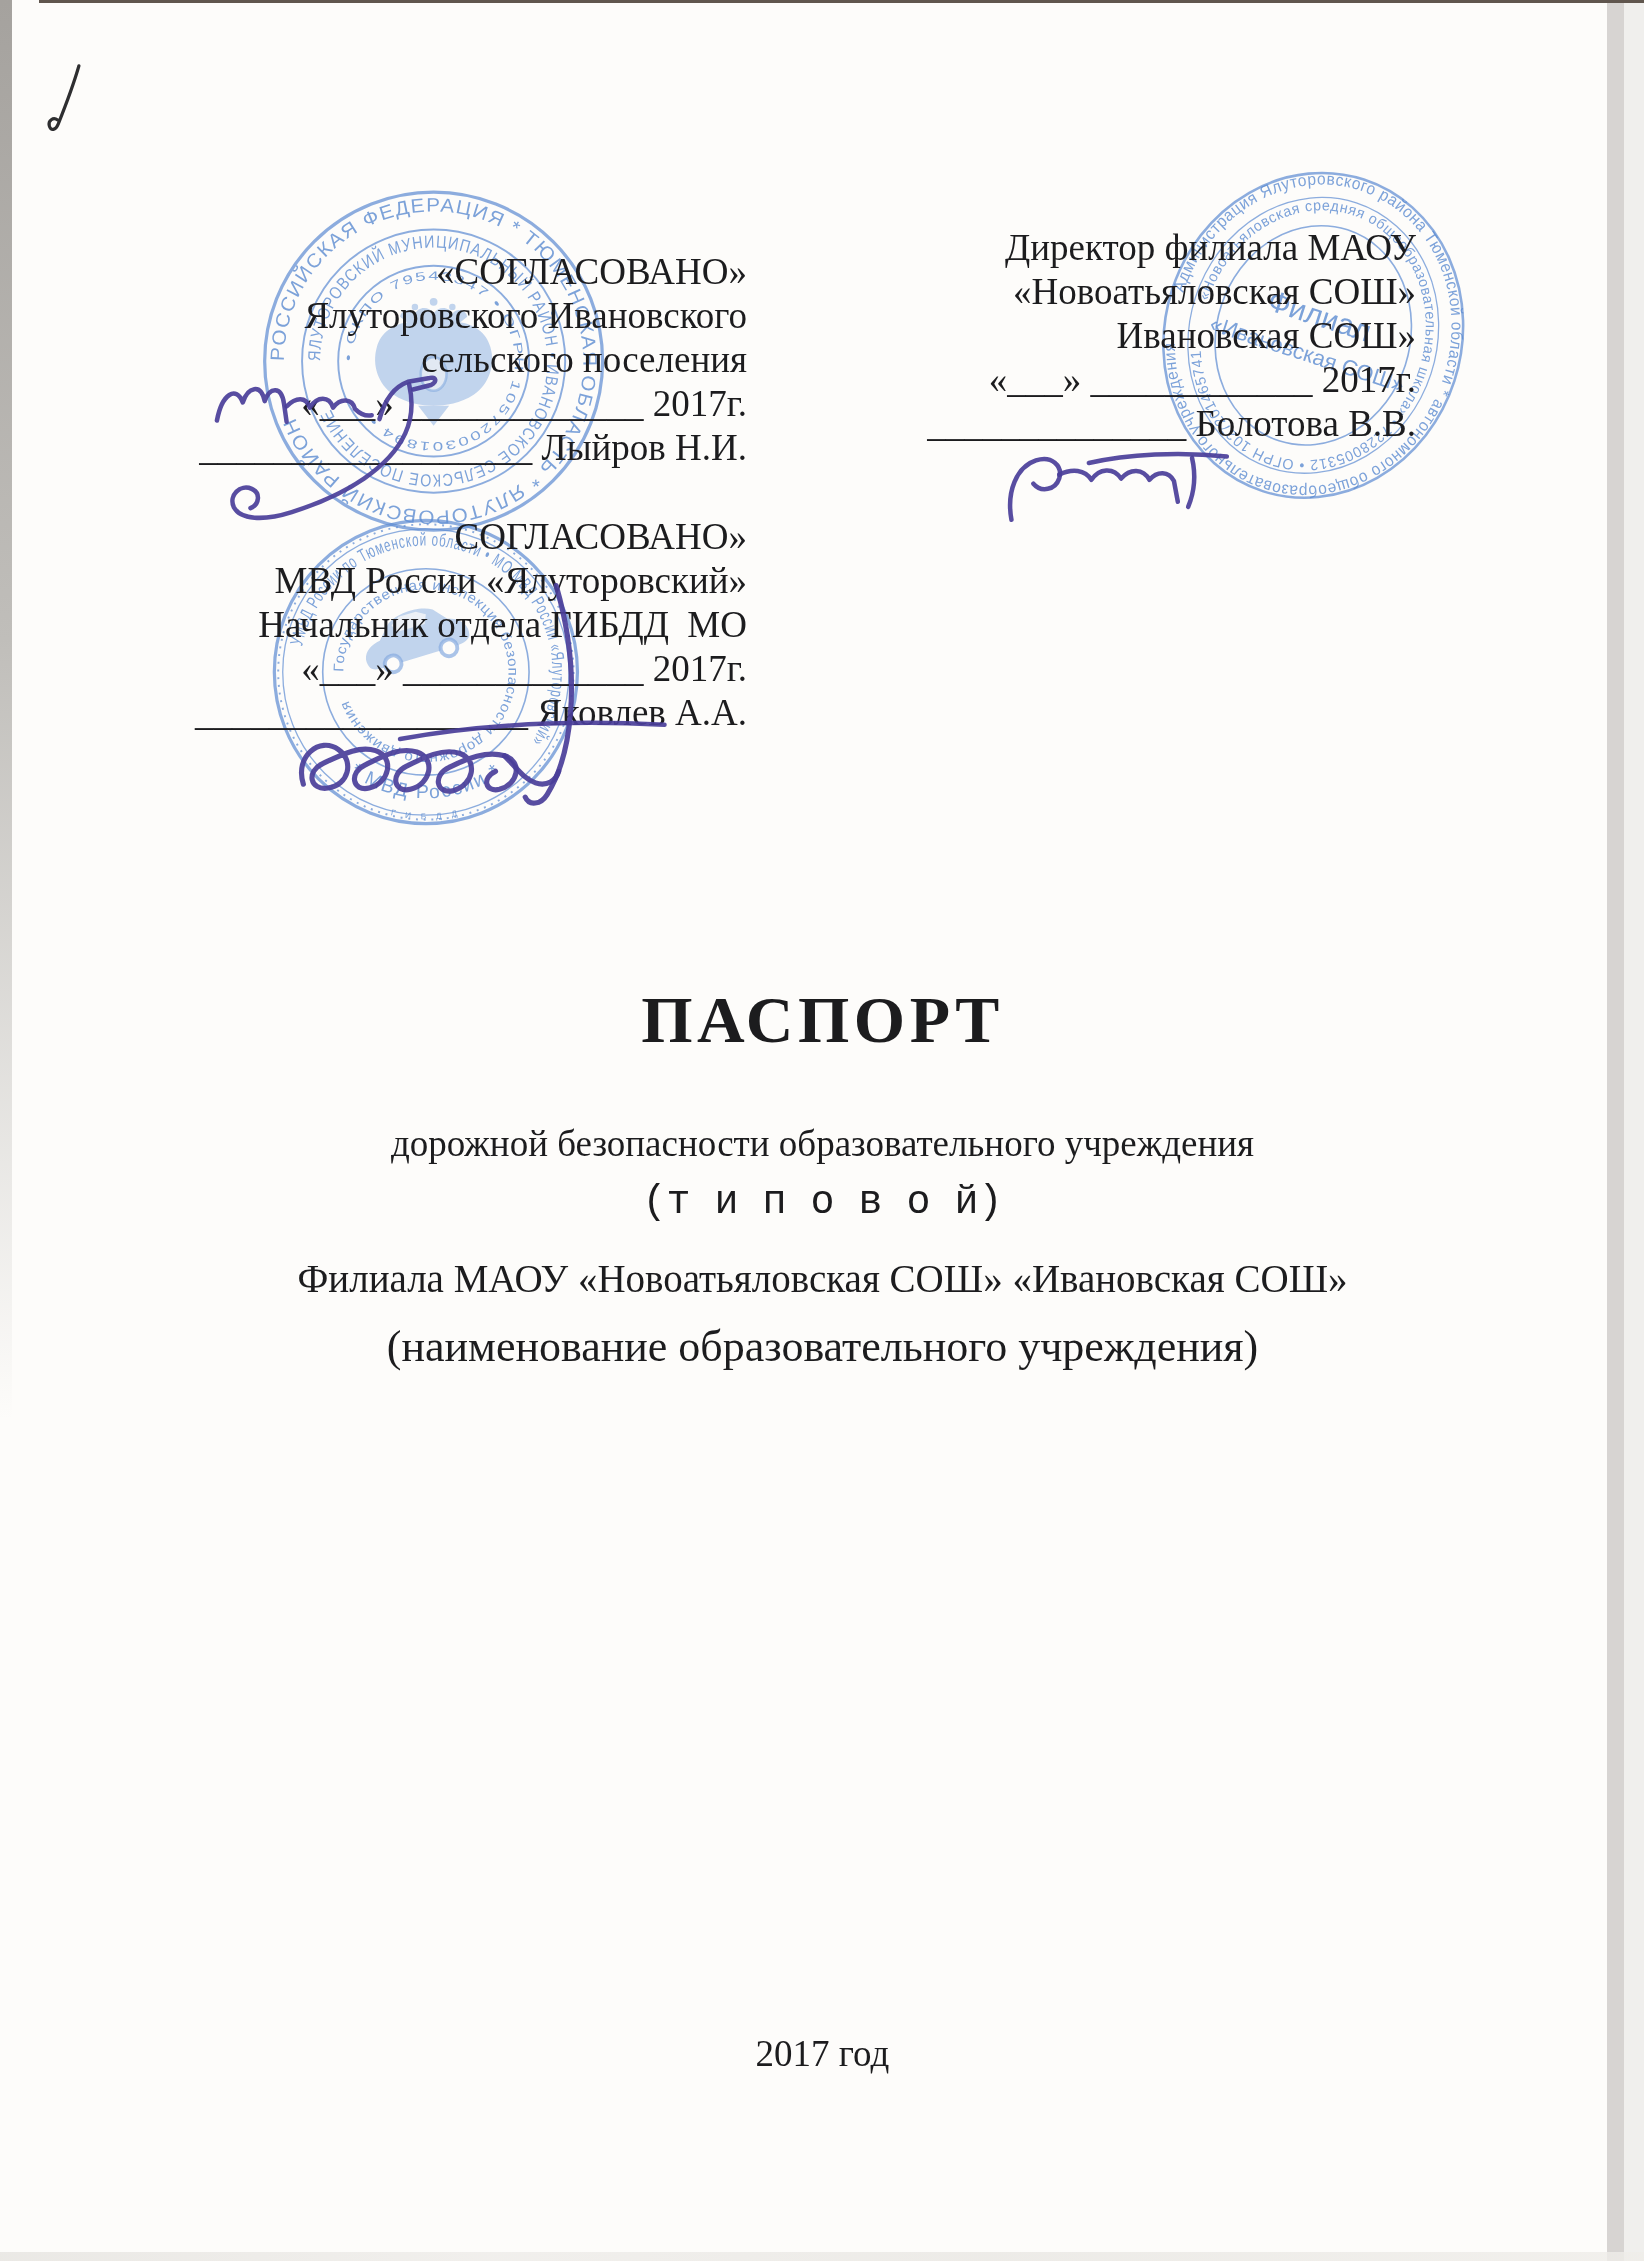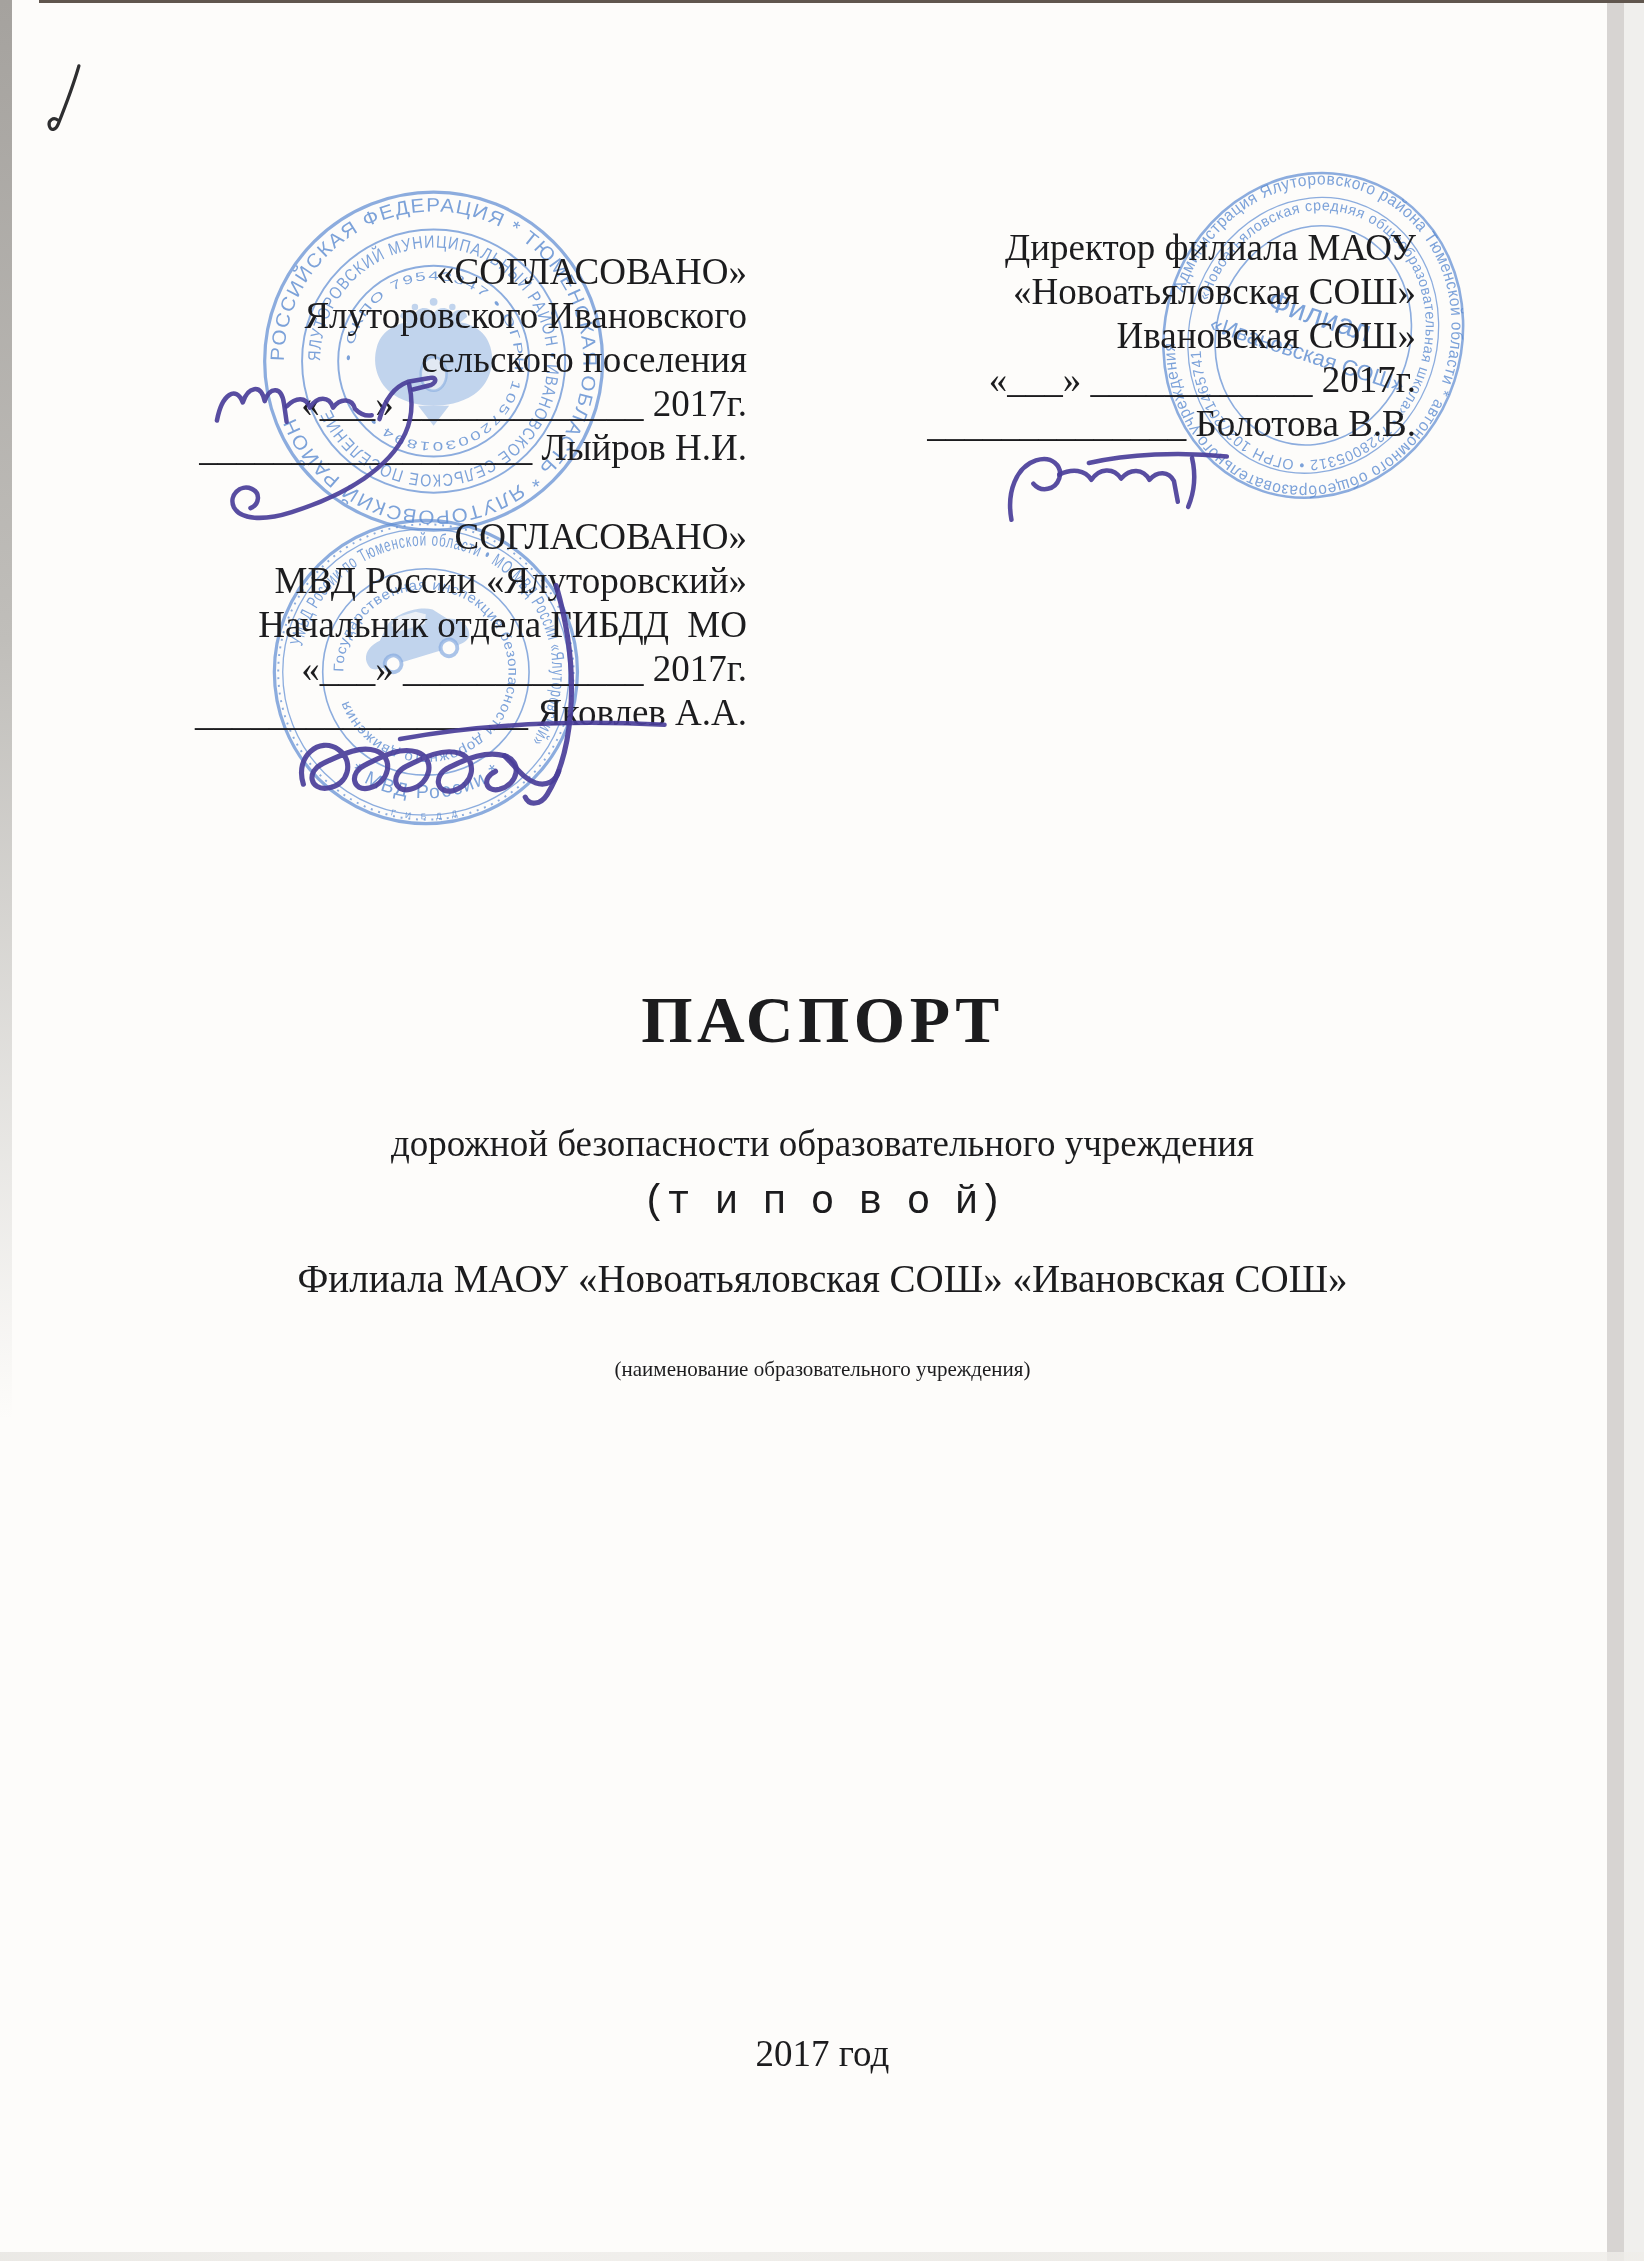--- a/index.html
+++ b/index.html
@@ -11,21 +11,21 @@
   .hdr-block{position:absolute;text-align:right;font-size:37px;line-height:44px;z-index:2;}
   .hdr-block .line{white-space:pre;}
   #block-agreed-admin{left:97px;top:210px;width:650px;margin-top:40px;}
   #block-agreed-gibdd{left:97px;top:515px;width:650px;}
   #block-approved{left:768px;top:226px;width:648px;}
   .center-line{position:absolute;left:0;width:1645px;text-align:center;white-space:pre;z-index:2;}
   #main-title{top:982px;font-size:66px;font-weight:bold;letter-spacing:4.5px;}
   #subtitle{top:1122px;font-size:37px;}
   #type-note{top:1180px;font-size:40px;font-family:Liberation Mono, monospace;}
   #school-line{top:1256px;font-size:39px;}
-  #name-note{top:1321px;font-size:21px;margin-top:36px;}
+  #name-note{top:1321px;font-size:44px;}
   #year-line{top:2032px;font-size:37px;}
   svg.layer{position:absolute;left:0;top:0;width:1645px;height:2261px;pointer-events:none;}
   #stamps-layer{z-index:1;filter:blur(0.5px);}
   #ink-layer{z-index:3;}
   #stamps-layer text{fill:#5f8ed2;fill-opacity:.82;font-family:"Liberation Sans",sans-serif;}
   #stamps-layer .ring{fill:none;stroke:#5f8ed2;stroke-opacity:.72;}
   #stamps-layer .emblem{fill:#86abdf;fill-opacity:.5;}
   #ink-layer path{fill:none;stroke-linecap:round;stroke-linejoin:round;}
   .sig{stroke:#4a3e99;stroke-opacity:.92;}
   .edge{position:absolute;z-index:4;}

